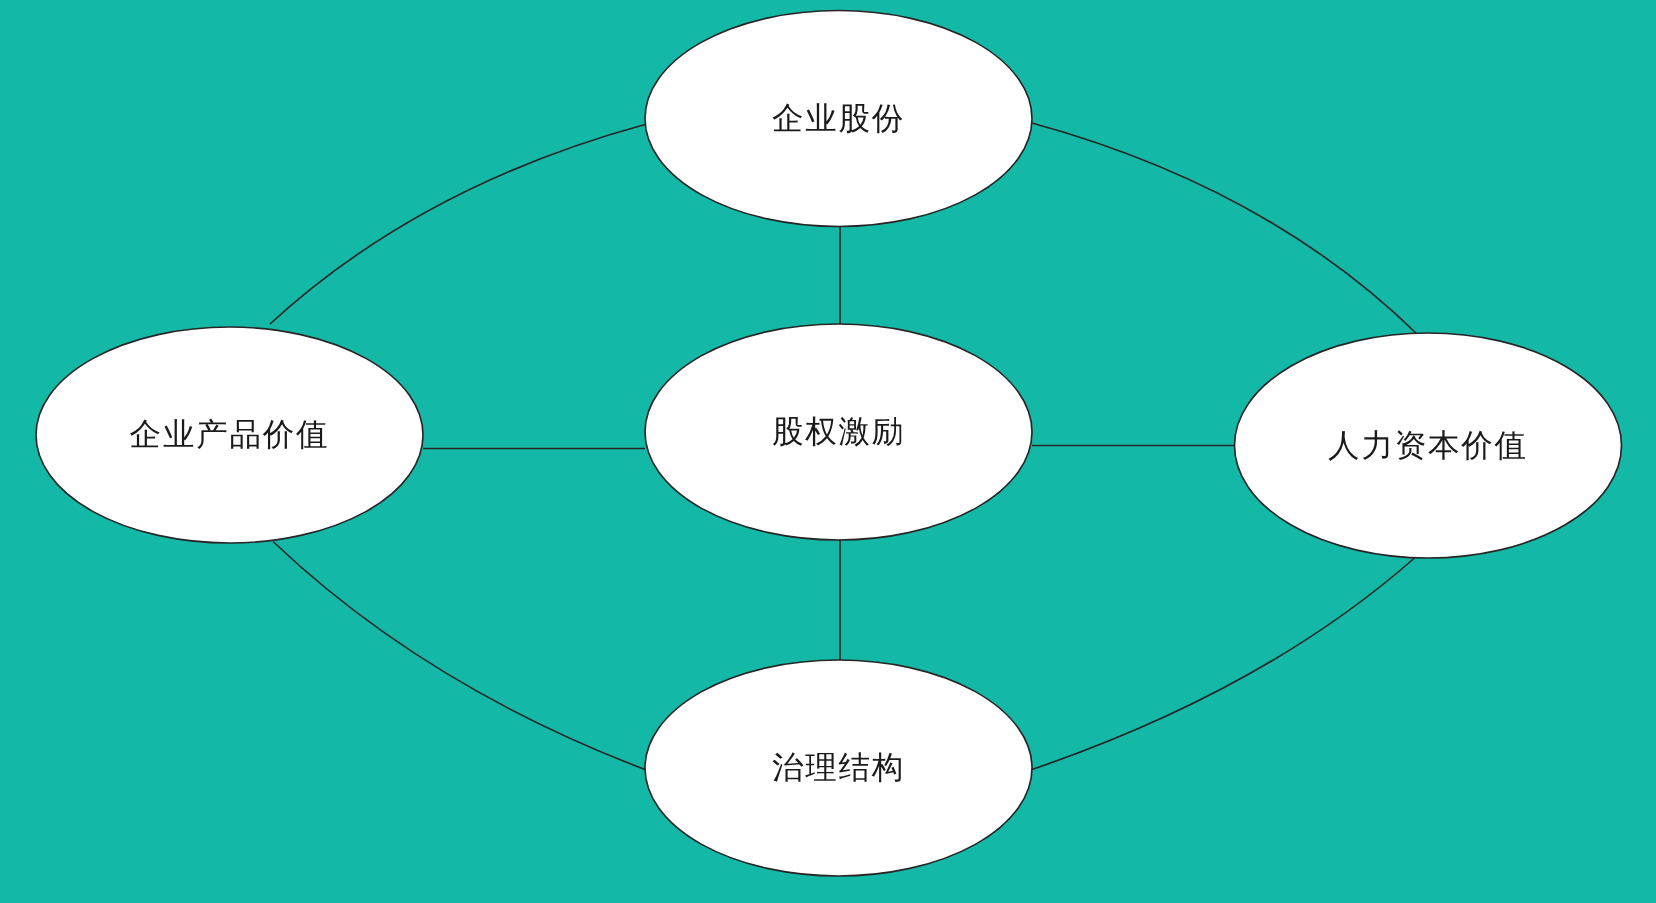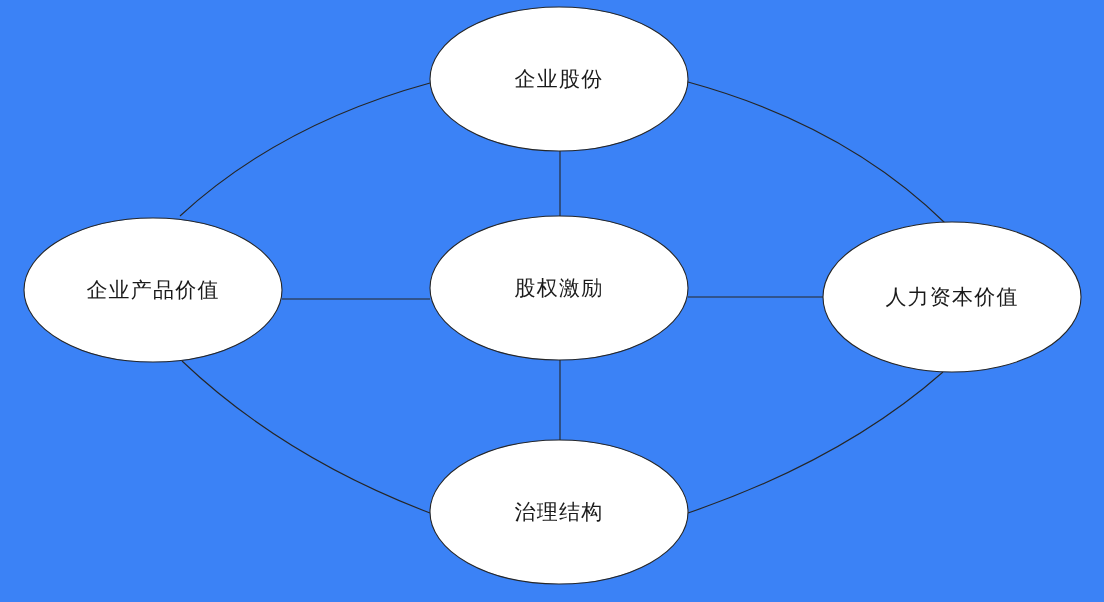--- a/index.html
+++ b/index.html
@@ -8,21 +8,21 @@
     padding: 0;
     background: #ffffff;
   }
   body {
     font-family: "DejaVu Sans", "Liberation Sans", sans-serif;
   }
   #diagram-canvas {
     position: relative;
     width: 1104px;
     height: 602px;
-    background: #3b82f6;
+    background: #14b8a6;
     overflow: hidden;
   }
   #diagram-svg {
     position: absolute;
     top: 0;
     left: 0;
     width: 1104px;
     height: 602px;
     display: block;
   }

